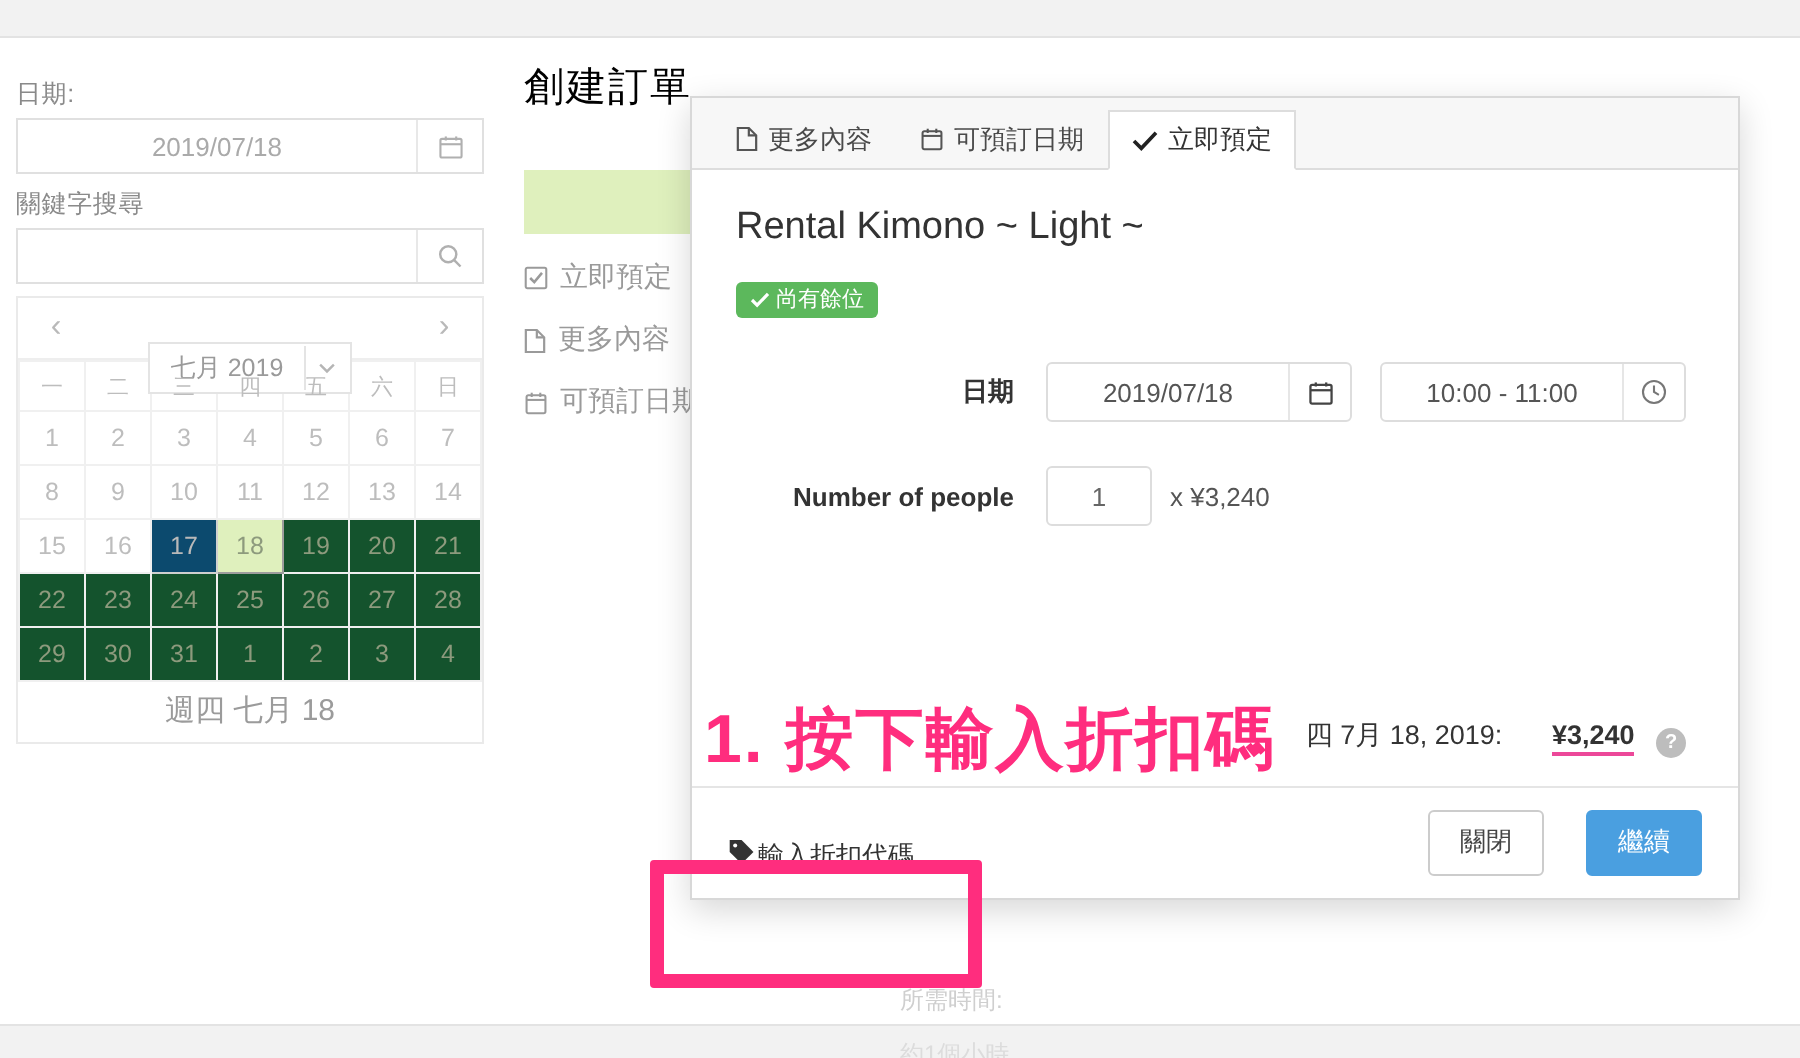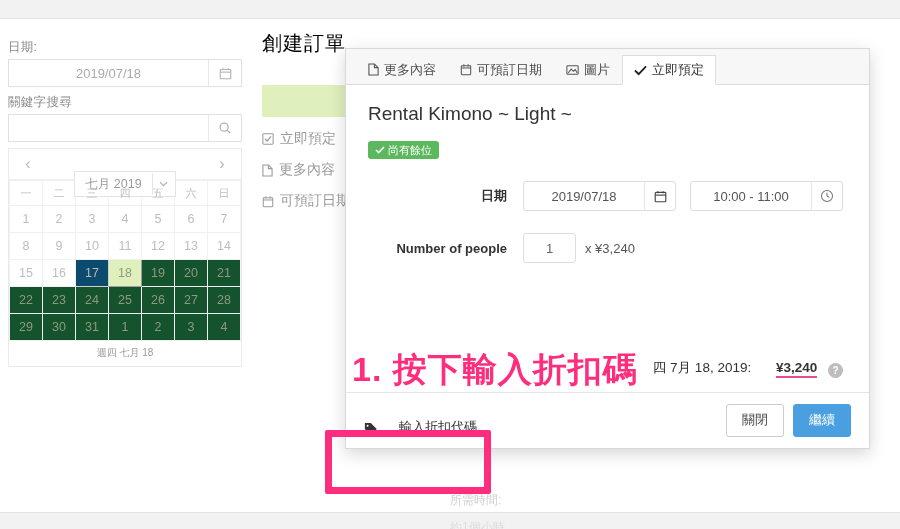--- a/index.html
+++ b/index.html
@@ -158,21 +158,21 @@
     background: #0c4a6e;
     color: #b9b9b9;
   }
   table.cal-grid td.sel {
     background: #dff0bd;
     color: #8d9a7d;
     border: 1px solid #9d9d9d;
   }
   .cal-foot {
     text-align: center;
-    font-size: 10px;
+    font-size: 15px;
     color: #9b9b9b;
     padding: 5px 0 6px;
     border: 1px solid #eaeaea;
     border-top: none;
     background: #fff;
     margin: 0 8px;
     width: 234px;
     box-sizing: border-box;
   }
 
@@ -379,27 +379,27 @@
     background: #fff;
     height: 56px;
     display: flex;
     align-items: center;
     justify-content: space-between;
     padding: 0 18px;
     box-sizing: border-box;
   }
   .coupon-link {
     display: flex;
-    align-items: flex-end;
-    gap: 21px;
+    align-items: flex-start;
+    gap: 1px;
     font-size: 13px;
     color: #333;
     margin-top: 12px;
   }
-  .footer-btns { display: flex; gap: 9px; }
+  .footer-btns { display: flex; gap: 21px; }
   .btn {
     font-size: 13px;
     padding: 7px 15px;
     border-radius: 3px;
     border: 1px solid #ccc;
     background: #fff;
     color: #444;
     line-height: 1.3;
   }
   .btn.primary {
@@ -604,29 +604,20 @@
       <span>
         <svg width="12" height="13" viewBox="0 0 14 14" fill="none" stroke="#555" stroke-width="1.2">
           <rect x="1.5" y="2.5" width="11" height="10.5" rx="1"></rect>
           <line x1="1.5" y1="5.2" x2="12.5" y2="5.2"></line>
           <line x1="4.5" y1="1" x2="4.5" y2="3.5"></line>
           <line x1="9.5" y1="1" x2="9.5" y2="3.5"></line>
         </svg>
       </span>
       <span>可預訂日期</span>
     </div>
-    <div class="tab">
-      <span>
-        <svg width="13" height="12" viewBox="0 0 15 13" fill="none" stroke="#555" stroke-width="1.2">
-          <rect x="1" y="1.5" width="13" height="10" rx="1"></rect>
-          <polyline points="2.5,10 6,5.5 8.5,8 10.5,6 13,10"></polyline>
-        </svg>
-      </span>
-      <span>圖片</span>
-    </div>
     <div class="tab active">
       <span>
         <svg width="13" height="11" viewBox="0 0 14 12" fill="none" stroke="#222" stroke-width="2">
           <polyline points="1,6 5,10 13,1.5"></polyline>
         </svg>
       </span>
       <span>立即預定</span>
     </div>
   </div>
 

